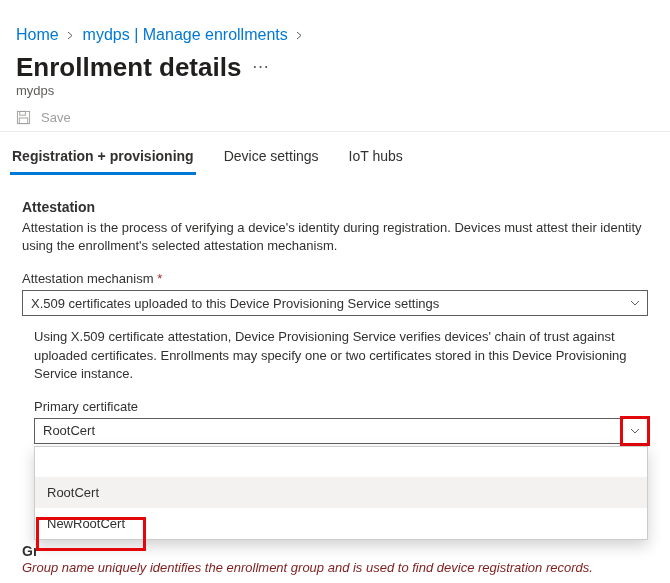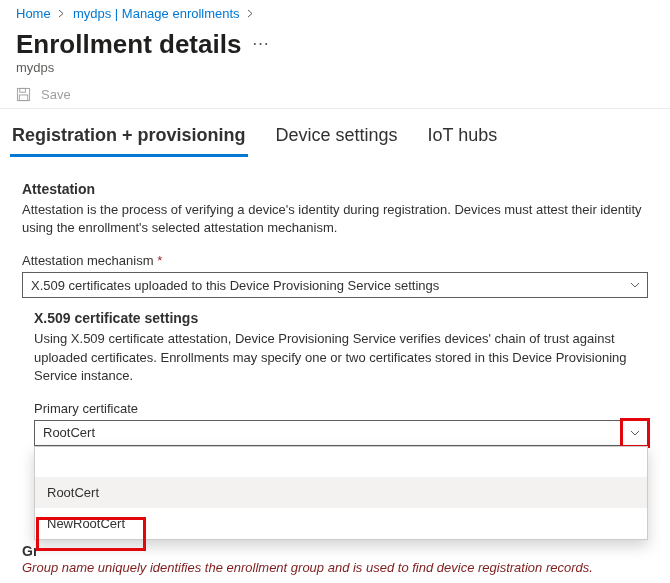--- a/index.html
+++ b/index.html
@@ -8,22 +8,23 @@
     font-size: 13px;
     color: #323130;
     background: #ffffff;
     width: 670px;
     height: 583px;
     overflow: hidden;
     position: relative;
   }
   .breadcrumb {
     padding: 6px 16px 2px 16px;
-    font-size: 13px;
+    font-size: 16px;
     color: #0078d4;
+    margin-top: 20px;
   }
   .breadcrumb .sep {
     color: #605e5c;
     padding: 0 4px;
     display: inline-block;
   }
   .breadcrumb a { color: #0078d4; text-decoration: none; cursor: pointer; }
   .page-title-row {
     padding: 6px 16px 0 16px;
     display: flex;
@@ -51,21 +52,21 @@
     display: flex;
     align-items: center;
     gap: 10px;
     color: #a19f9d;
   }
   .save-icon svg { display: block; }
   .tabs {
     display: flex;
     gap: 26px;
     padding: 10px 10px 0 10px;
-    font-size: 18px;
+    font-size: 14px;
   }
   .tab {
     padding: 6px 2px 8px 2px;
     color: #323130;
     cursor: pointer;
     border-bottom: 3px solid transparent;
   }
   .tab.active {
     font-weight: 600;
     border-bottom-color: #0078d4;
@@ -239,21 +240,20 @@
       <span>X.509 certificates uploaded to this Device Provisioning Service settings</span>
       <span class="chev">
         <svg width="12" height="12" viewBox="0 0 12 12">
             <path d="M2 4 L6 8 L10 4" stroke="#605e5c" stroke-width="1" fill="none"></path>
           </svg>
       </span>
     </div>
   </div>
 
   <div class="sub-block">
-    <div class="section-heading">X.509 certificate settings</div>
     <div class="section-desc">Using X.509 certificate attestation, Device Provisioning Service verifies devices' chain of trust against uploaded certificates. Enrollments may specify one or two certificates stored in this Device Provisioning Service instance.</div>
 
     <div class="field-label">Primary certificate</div>
     <div class="primary-row">
       <div class="primary-select">RootCert</div>
       <div class="primary-chev-box red-outline">
         <span class="chev">
           <svg width="12" height="12" viewBox="0 0 12 12">
               <path d="M2 4 L6 8 L10 4" stroke="#605e5c" stroke-width="1" fill="none"></path>
             </svg>

